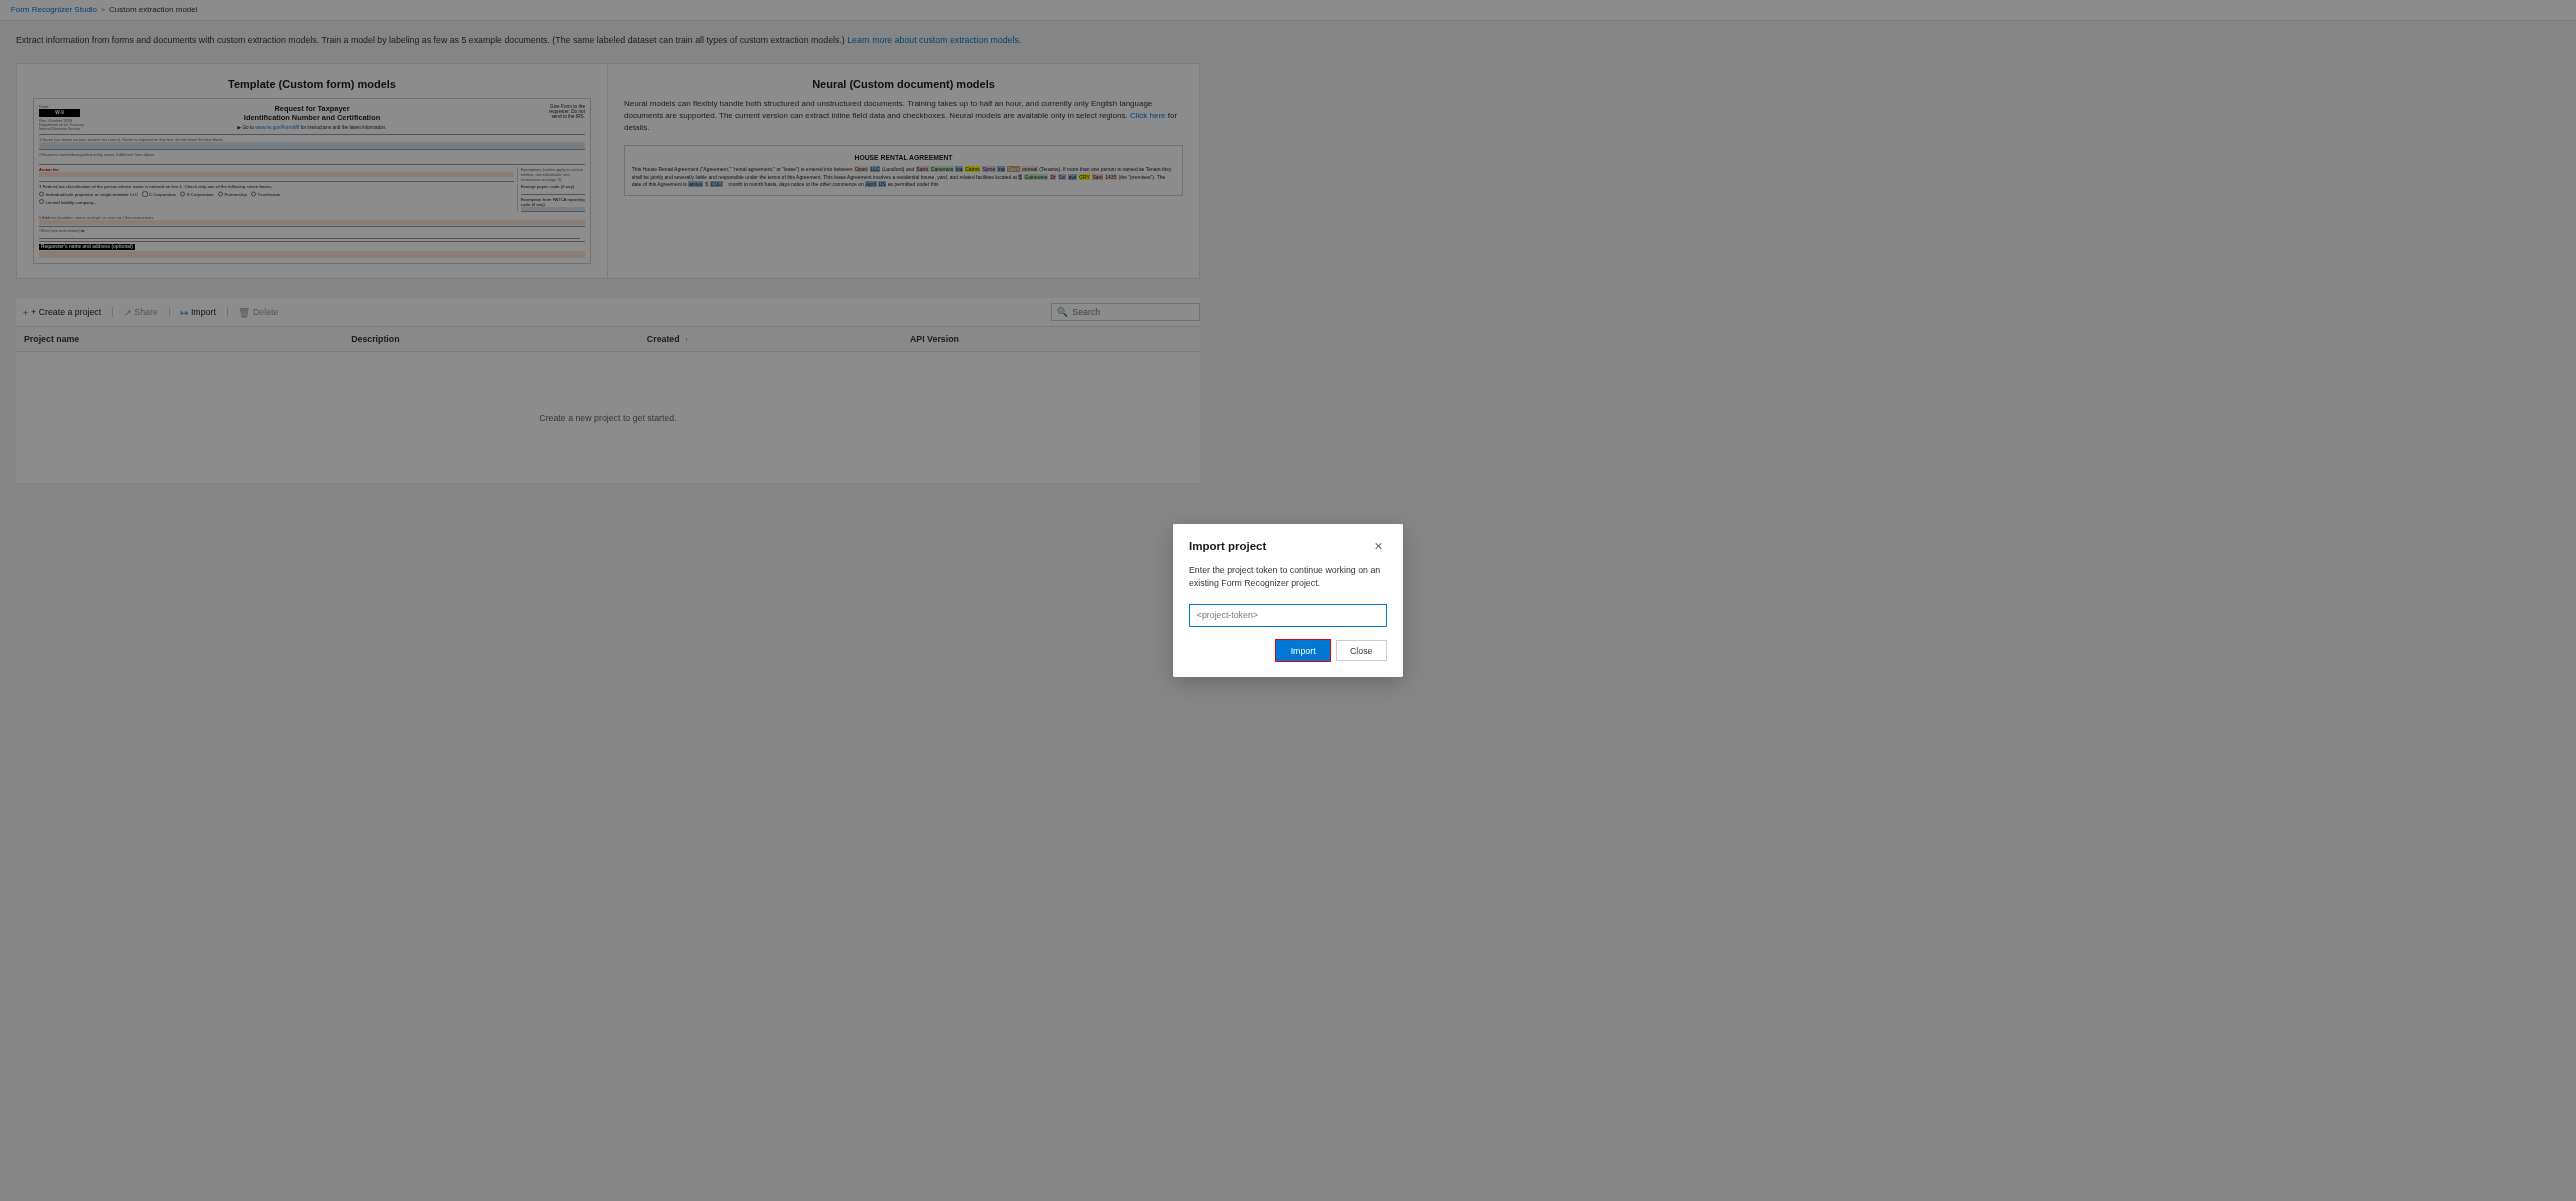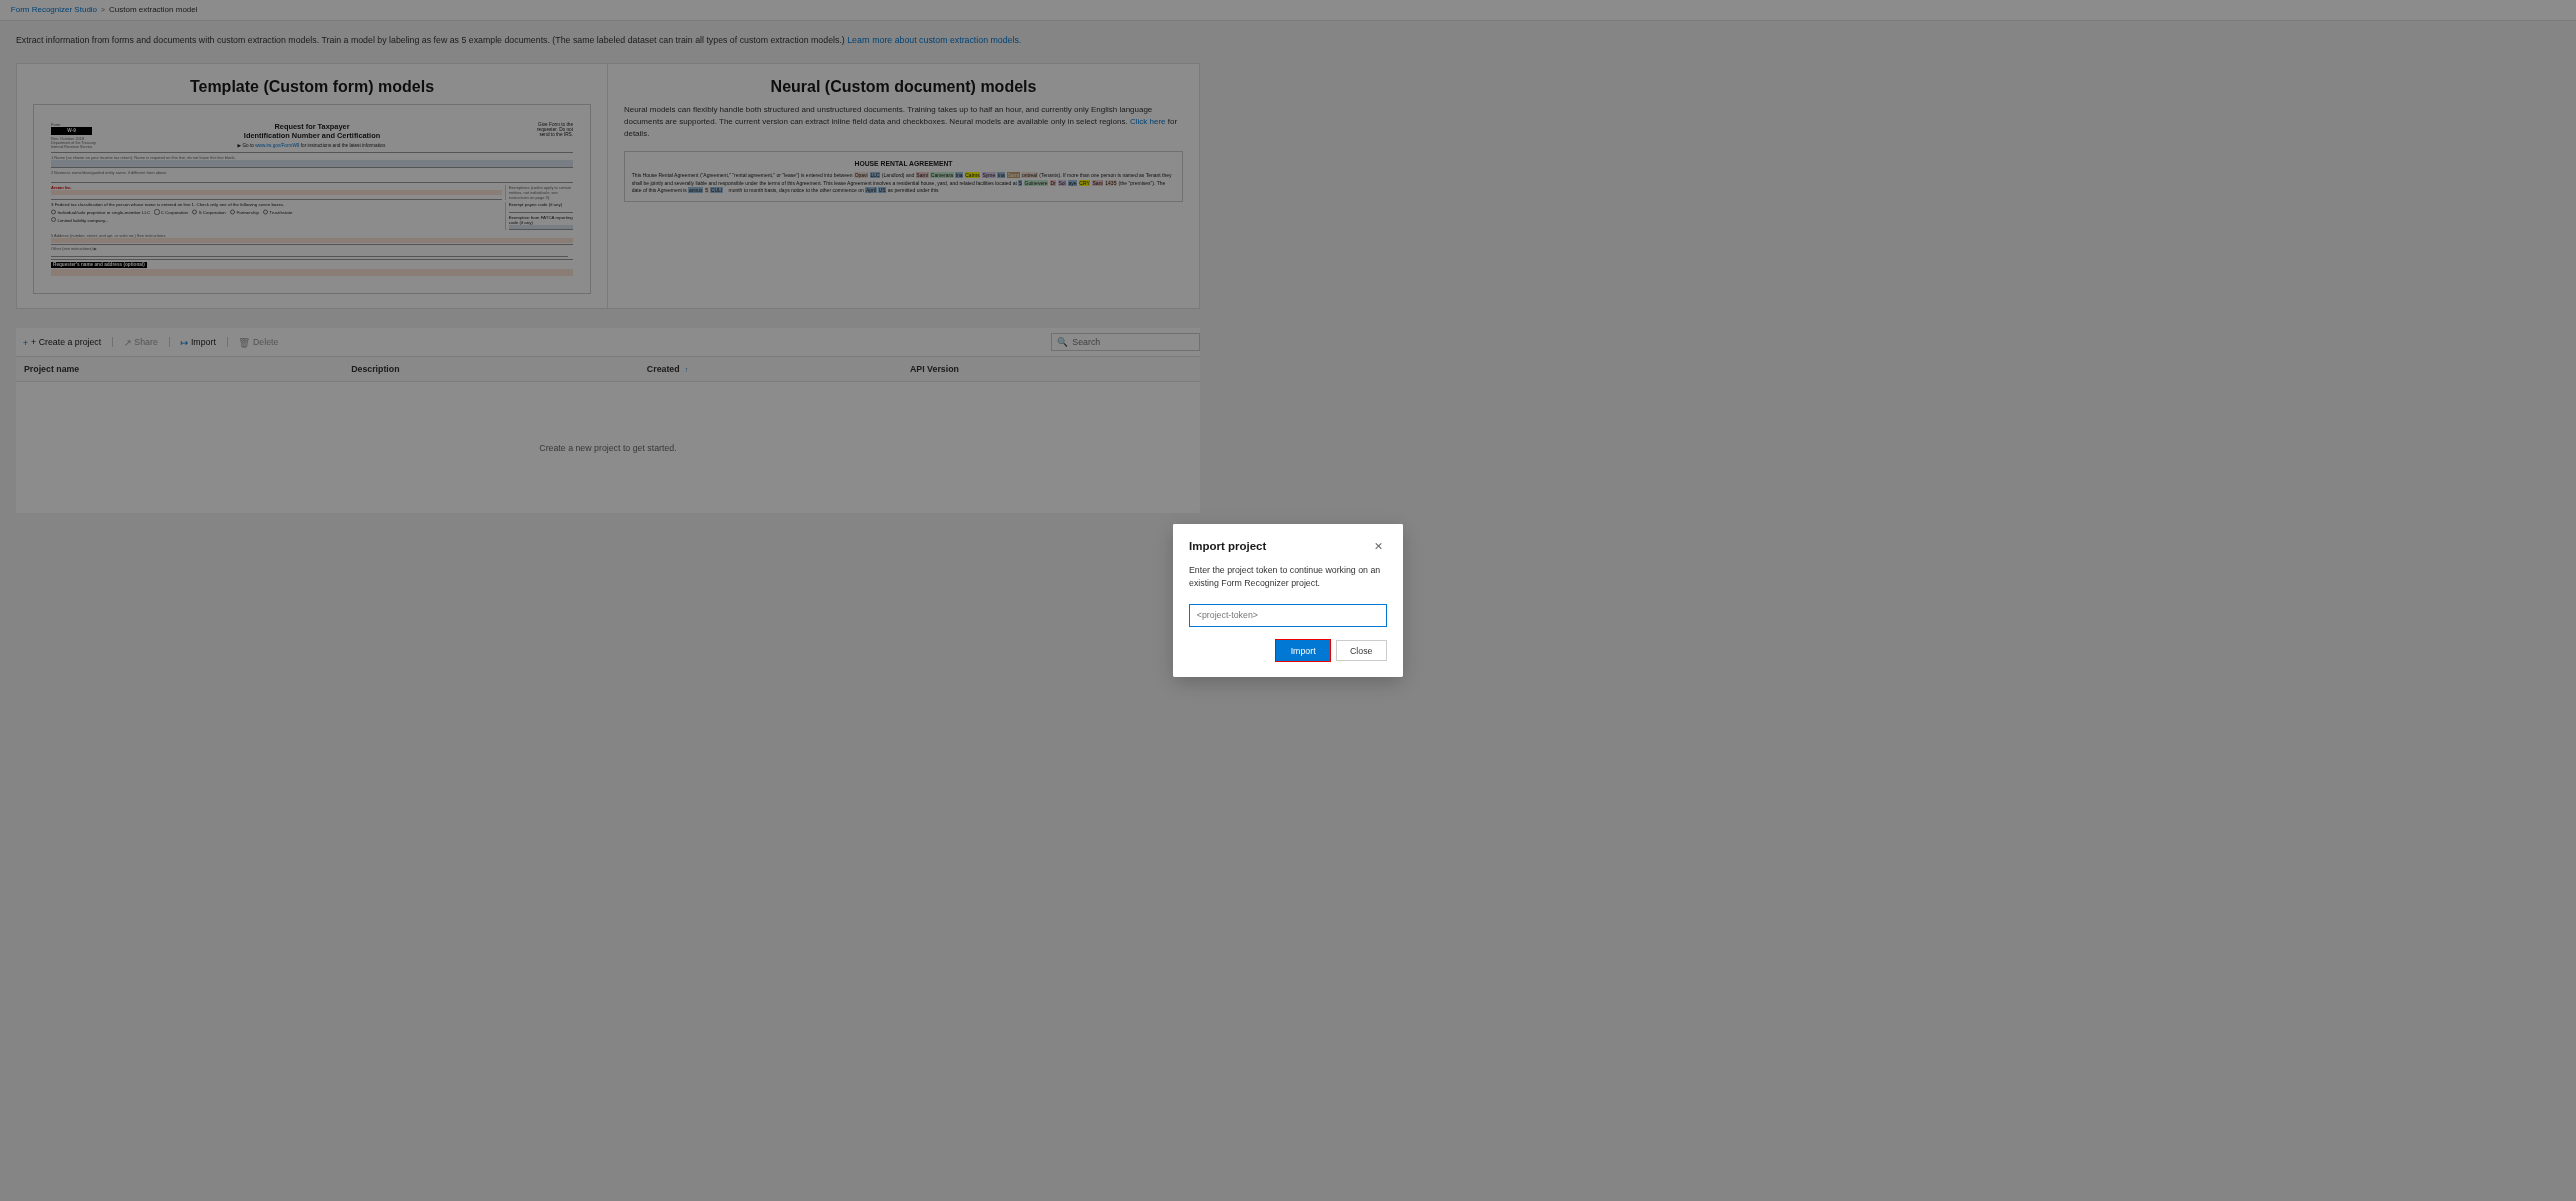--- a/index.html
+++ b/index.html
@@ -66,21 +66,21 @@
 
     .model-type {
       padding: 13.5px 16px;
     }
 
     .model-type:first-child {
       border-right: 0.7px solid #e0e0e0;
     }
 
     .model-type-title {
-      font-size: 16px;
+      font-size: 11px;
       font-weight: 600;
       text-align: center;
       margin-bottom: 8px;
       color: #1a1a1a;
     }
 
     .model-type-desc {
       font-size: 8px;
       color: #333;
       line-height: 1.5;
@@ -89,21 +89,21 @@
 
     .model-type-desc a {
       color: #0078d4;
       text-decoration: none;
     }
 
     
     .form-preview {
       border: 0.7px solid #ccc;
       background: #fff;
-      padding: 17px;
+      padding: 5px;
       font-size: 5.4px;
       position: relative;
     }
 
     .w9-header {
       display: flex;
       gap: 2.7px;
       margin-bottom: 2.7px;
     }
 

